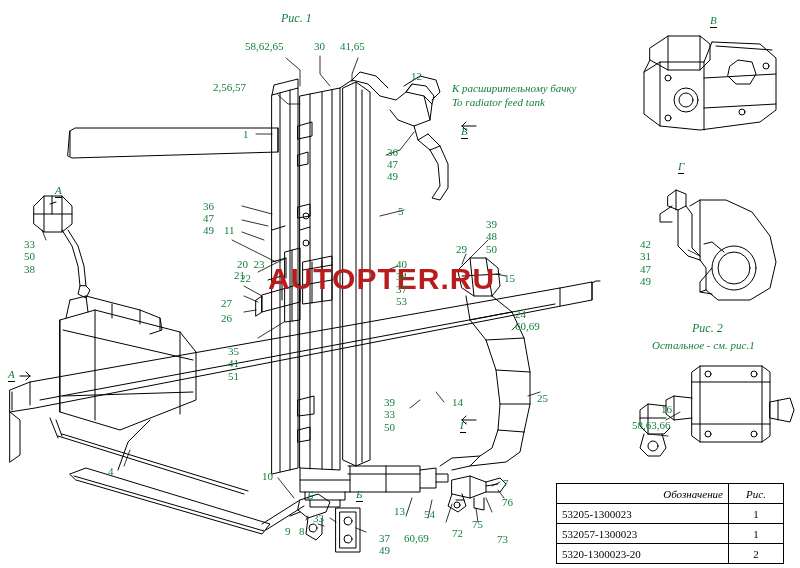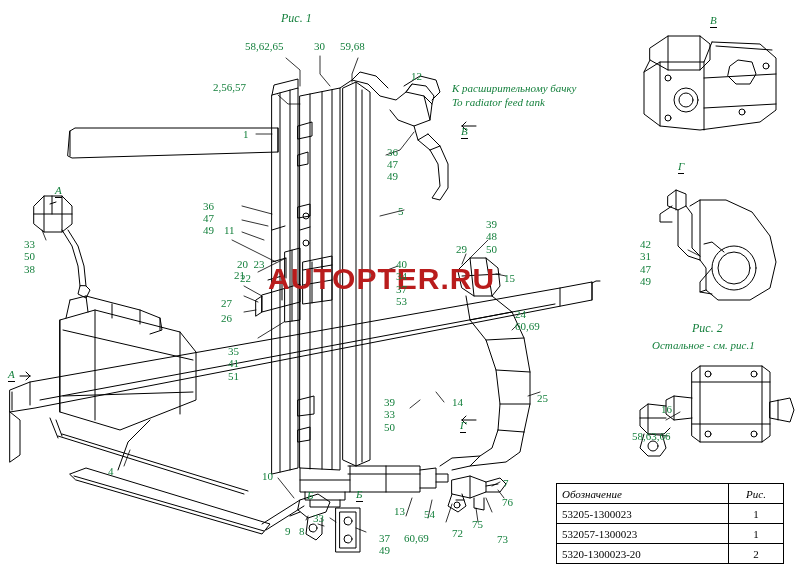--- a/index.html
+++ b/index.html
@@ -70,21 +70,21 @@
     text-align: left;
     font-weight: normal;
     height: 15px;
   }
   #spec-table th.c2, #spec-table td.c2 {
     text-align: center;
     width: 44px;
   }
   #spec-table th {
     font-style: italic;
-    text-align: left;
+    text-align: right;
   }
 </style>
 </head>
 <body>
 
 <div id="page">
 
   <svg class="draw" viewBox="0 0 800 568">
     <g fill="none" stroke="#000" stroke-width="1" stroke-linejoin="round" stroke-linecap="round">
 
@@ -334,21 +334,21 @@
       </g>
     </g>
   </svg>
 
   <div id="watermark">AUTOPTER.RU</div>
 
   <div class="lbl big ital" style="left:281px; top:12px;">Рис. 1</div>
 
   <div class="lbl" style="left:245px; top:40px;">58,62,65</div>
   <div class="lbl" style="left:314px; top:40px;">30</div>
-  <div class="lbl" style="left:340px; top:40px;">59,68</div>
+  <div class="lbl" style="left:340px; top:40px;">41,65</div>
 
   <div class="lbl" style="left:213px; top:81px;">2,56,57</div>
   <div class="lbl" style="left:411px; top:70px;">12</div>
 
   <div class="lbl ital" style="left:452px; top:82px;">К расширительному бачку</div>
   <div class="lbl ital" style="left:452px; top:96px;">To radiator feed tank</div>
 
   <div class="lbl ital under" style="left:461px; top:125px;">В</div>
 
   <div class="lbl" style="left:243px; top:128px;">1</div>
@@ -428,21 +428,21 @@
 
   <div class="lbl" style="left:640px; top:238px;text-align:right;">42
 31
 47
 49</div>
 
   <div class="lbl big ital" style="left:692px; top:322px;">Рис. 2</div>
   <div class="lbl ital" style="left:652px; top:339px;">Остальное - см. рис.1</div>
 
   <div class="lbl" style="left:661px; top:403px;">16</div>
-  <div class="lbl" style="left:620px; top:430px;padding-left:12px;">58,63,66</div>
+  <div class="lbl" style="left:620px; top:419px;padding-left:12px;">58,63,66</div>
 
   <table id="spec-table">
     <thead>
       <tr>
         <th>Обозначение</th>
         <th class="c2">Рис.</th>
       </tr>
     </thead>
     <tbody>
       <tr>

